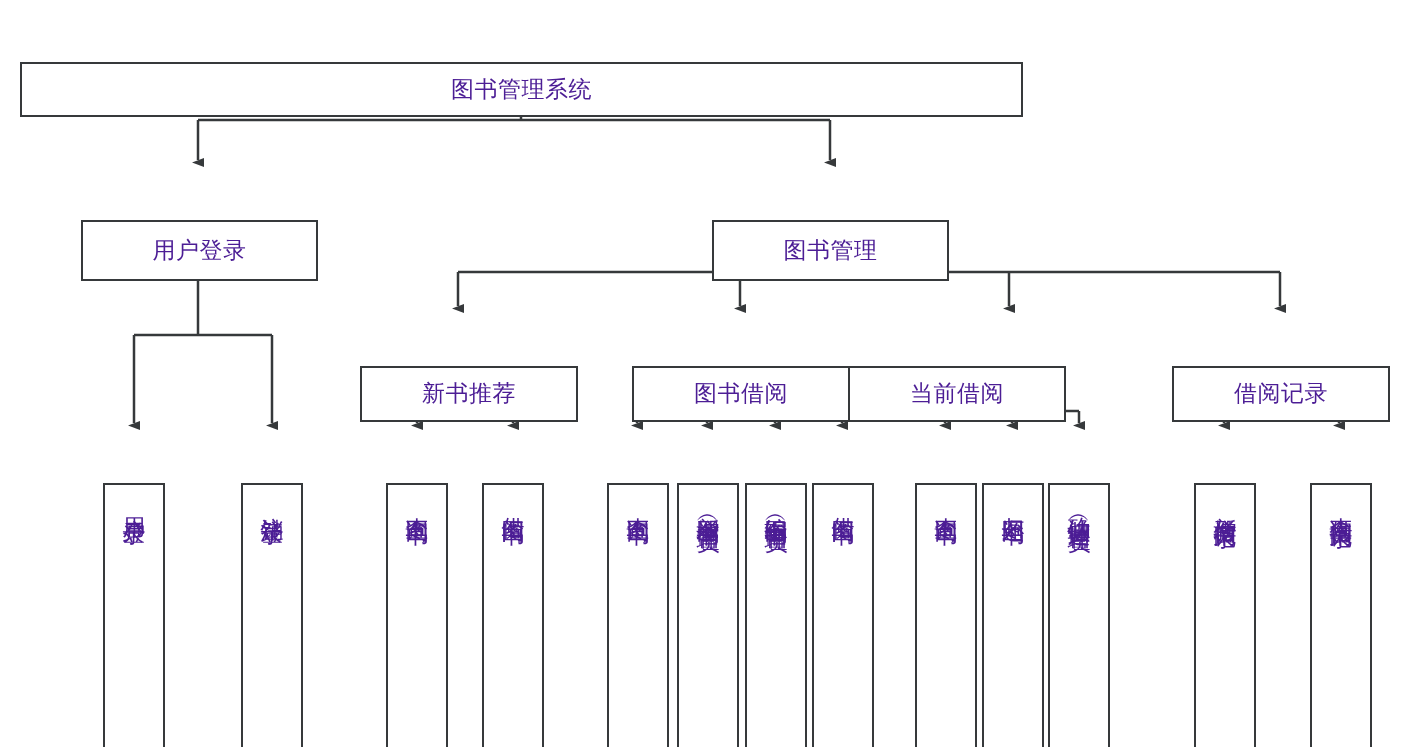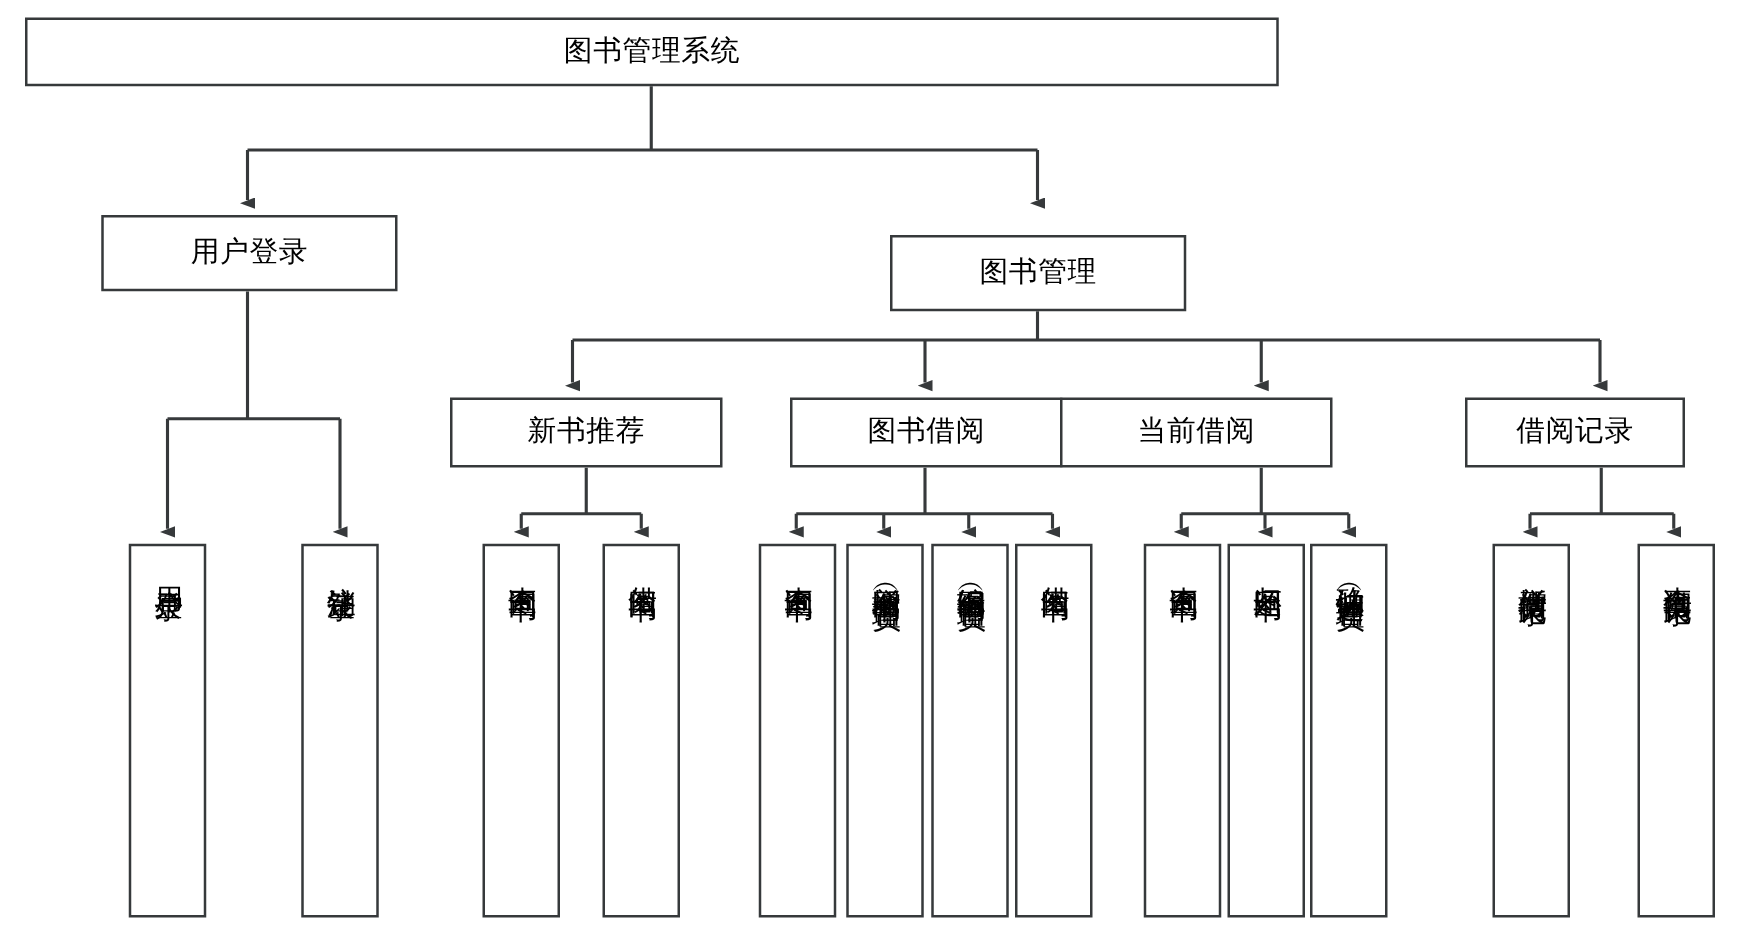--- a/index.html
+++ b/index.html
@@ -26,21 +26,22 @@
     pointer-events: none;
   }
   .node {
     position: absolute;
     box-sizing: border-box;
     background: #ffffff;
     border: 2.5px solid #36393b;
     display: flex;
     align-items: center;
     justify-content: center;
-    color: #000000;
+    color: #4c1d95;
+    margin-top: 48px;
   }
   .node .label {
     display: block;
     text-align: center;
     line-height: 1.18;
     letter-spacing: 0.5px;
     white-space: nowrap;
   }
   .node.horizontal .label {
     font-size: 23px;
@@ -124,37 +125,37 @@
   </svg>
 
   <div class="node horizontal" style="left:20px; top:14px; width:1003px; height:55px;">
     <span class="label">图书管理系统</span>
   </div>
 
   <div class="node horizontal" style="left:81px; top:172px; width:237px; height:61px;">
     <span class="label">用户登录</span>
   </div>
 
-  <div class="node horizontal" style="left:712px; top:188px; width:237px; height:61px;">
+  <div class="node horizontal" style="left:712px; top:172px; width:237px; height:61px;">
     <span class="label">图书管理</span>
   </div>
 
   <div class="node horizontal" style="left:632px; top:318px; width:218px; height:56px;">
     <span class="label">图书借阅</span>
   </div>
 
   <div class="node horizontal" style="left:360px; top:318px; width:218px; height:56px;">
     <span class="label">新书推荐</span>
   </div>
 
   <div class="node horizontal" style="left:848px; top:318px; width:218px; height:56px;">
     <span class="label">当前借阅</span>
   </div>
 
-  <div class="node horizontal" style="left:1172px; top:318px; width:176px; height:56px;">
+  <div class="node horizontal" style="left:1172px; top:318px; width:218px; height:56px;">
     <span class="label">借阅记录</span>
   </div>
 
   <div class="node vertical" style="left:103px; top:435px; width:62px; height:299px;">
     <span class="label">用户登录</span>
   </div>
 
   <div class="node vertical" style="left:241px; top:435px; width:62px; height:299px;">
     <span class="label">注销登录</span>
   </div>

